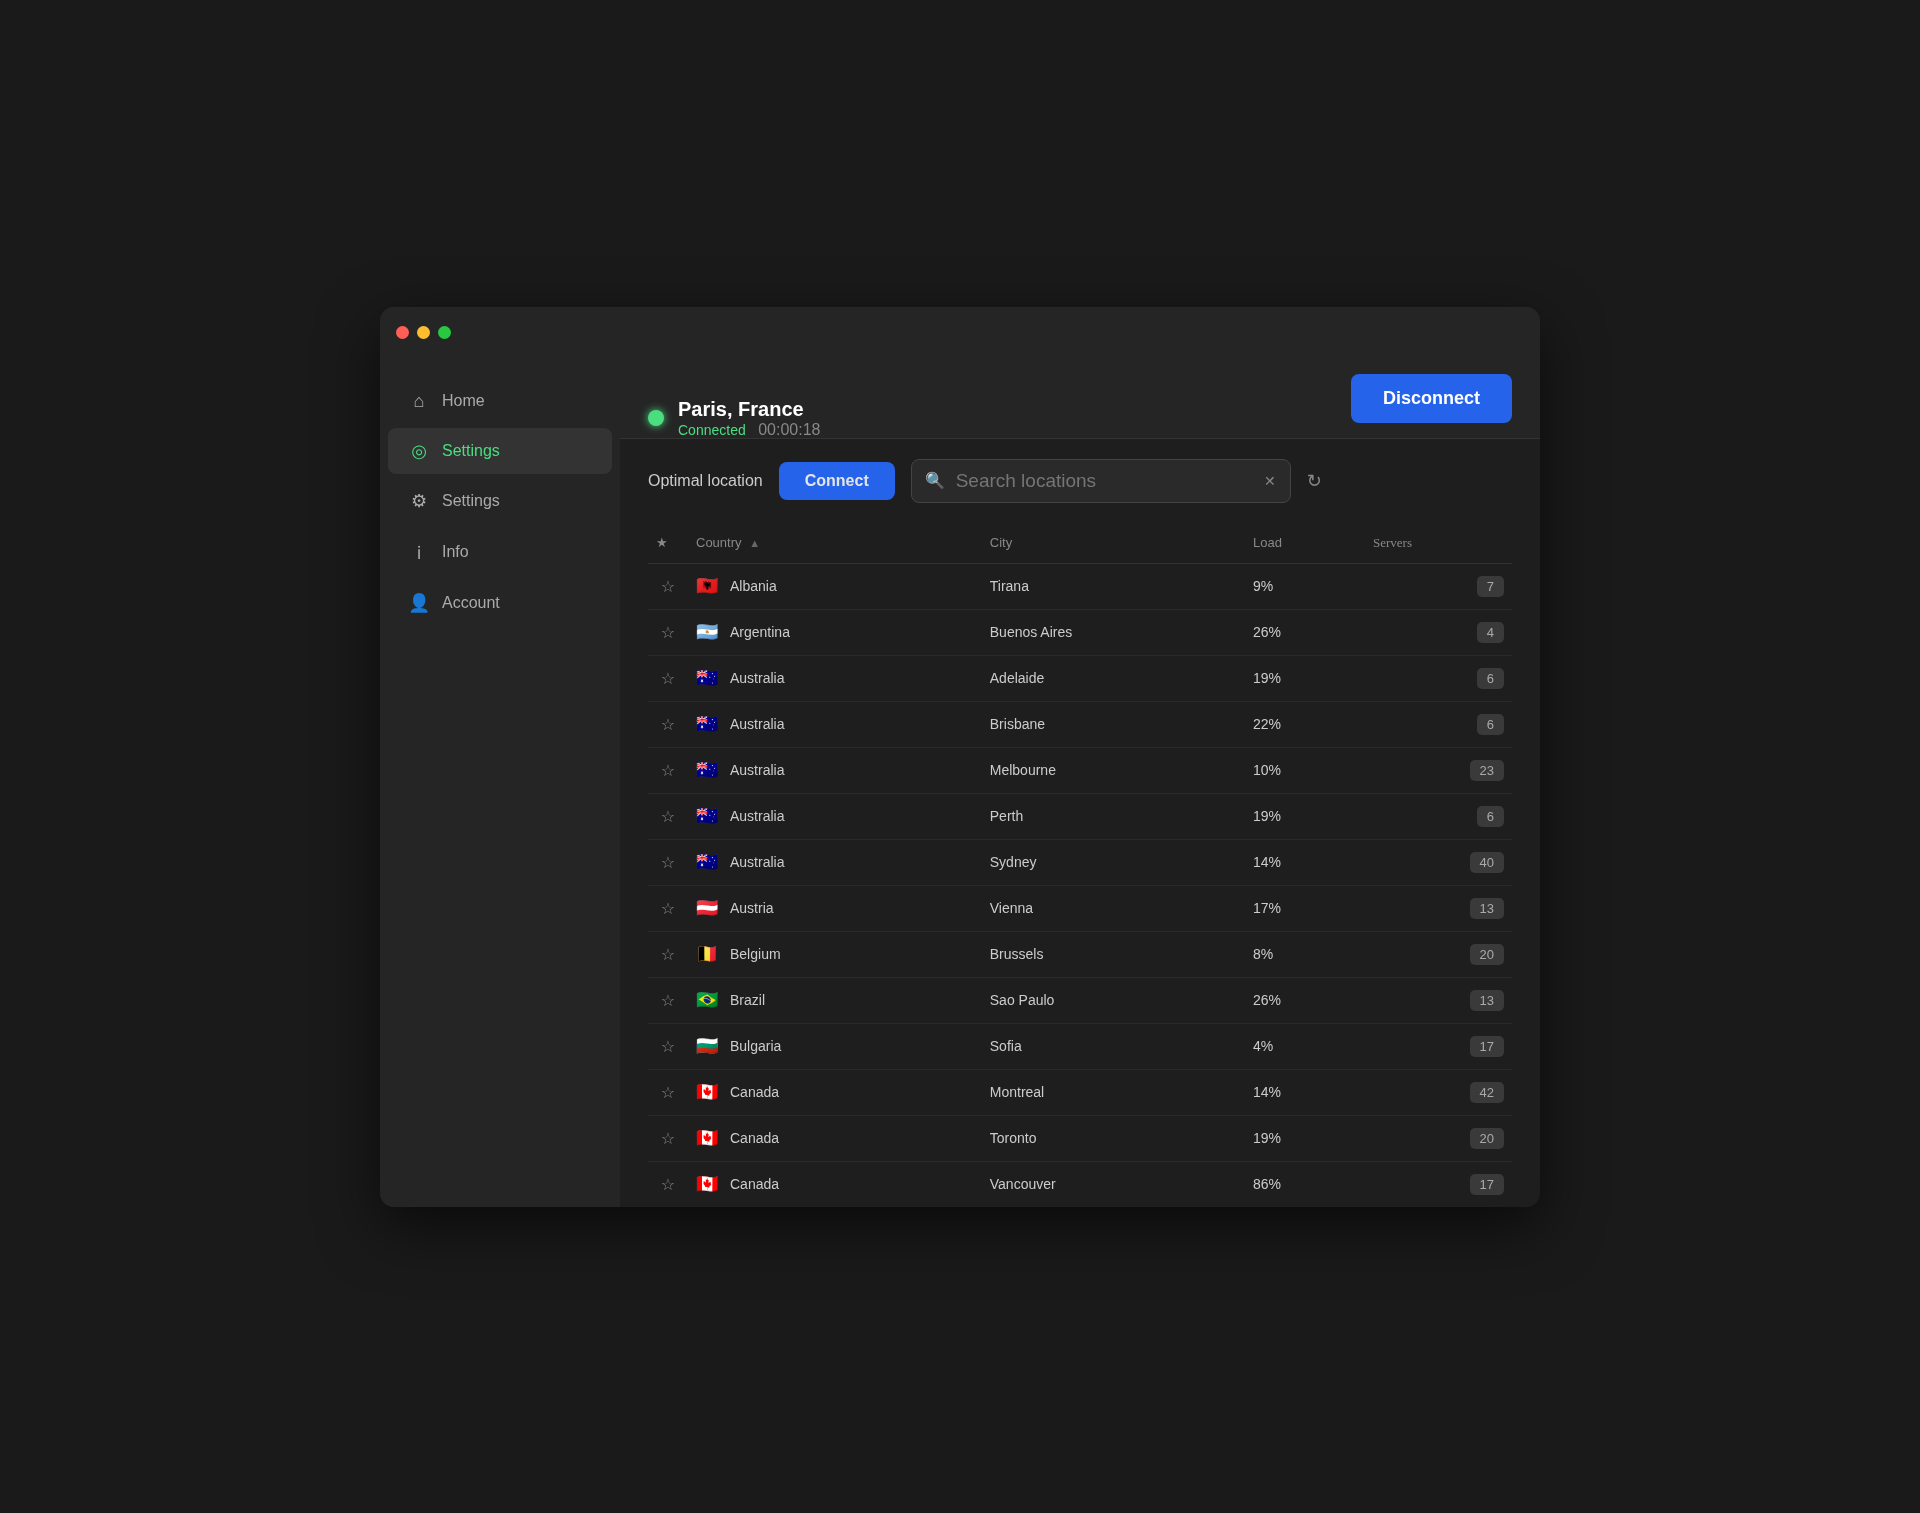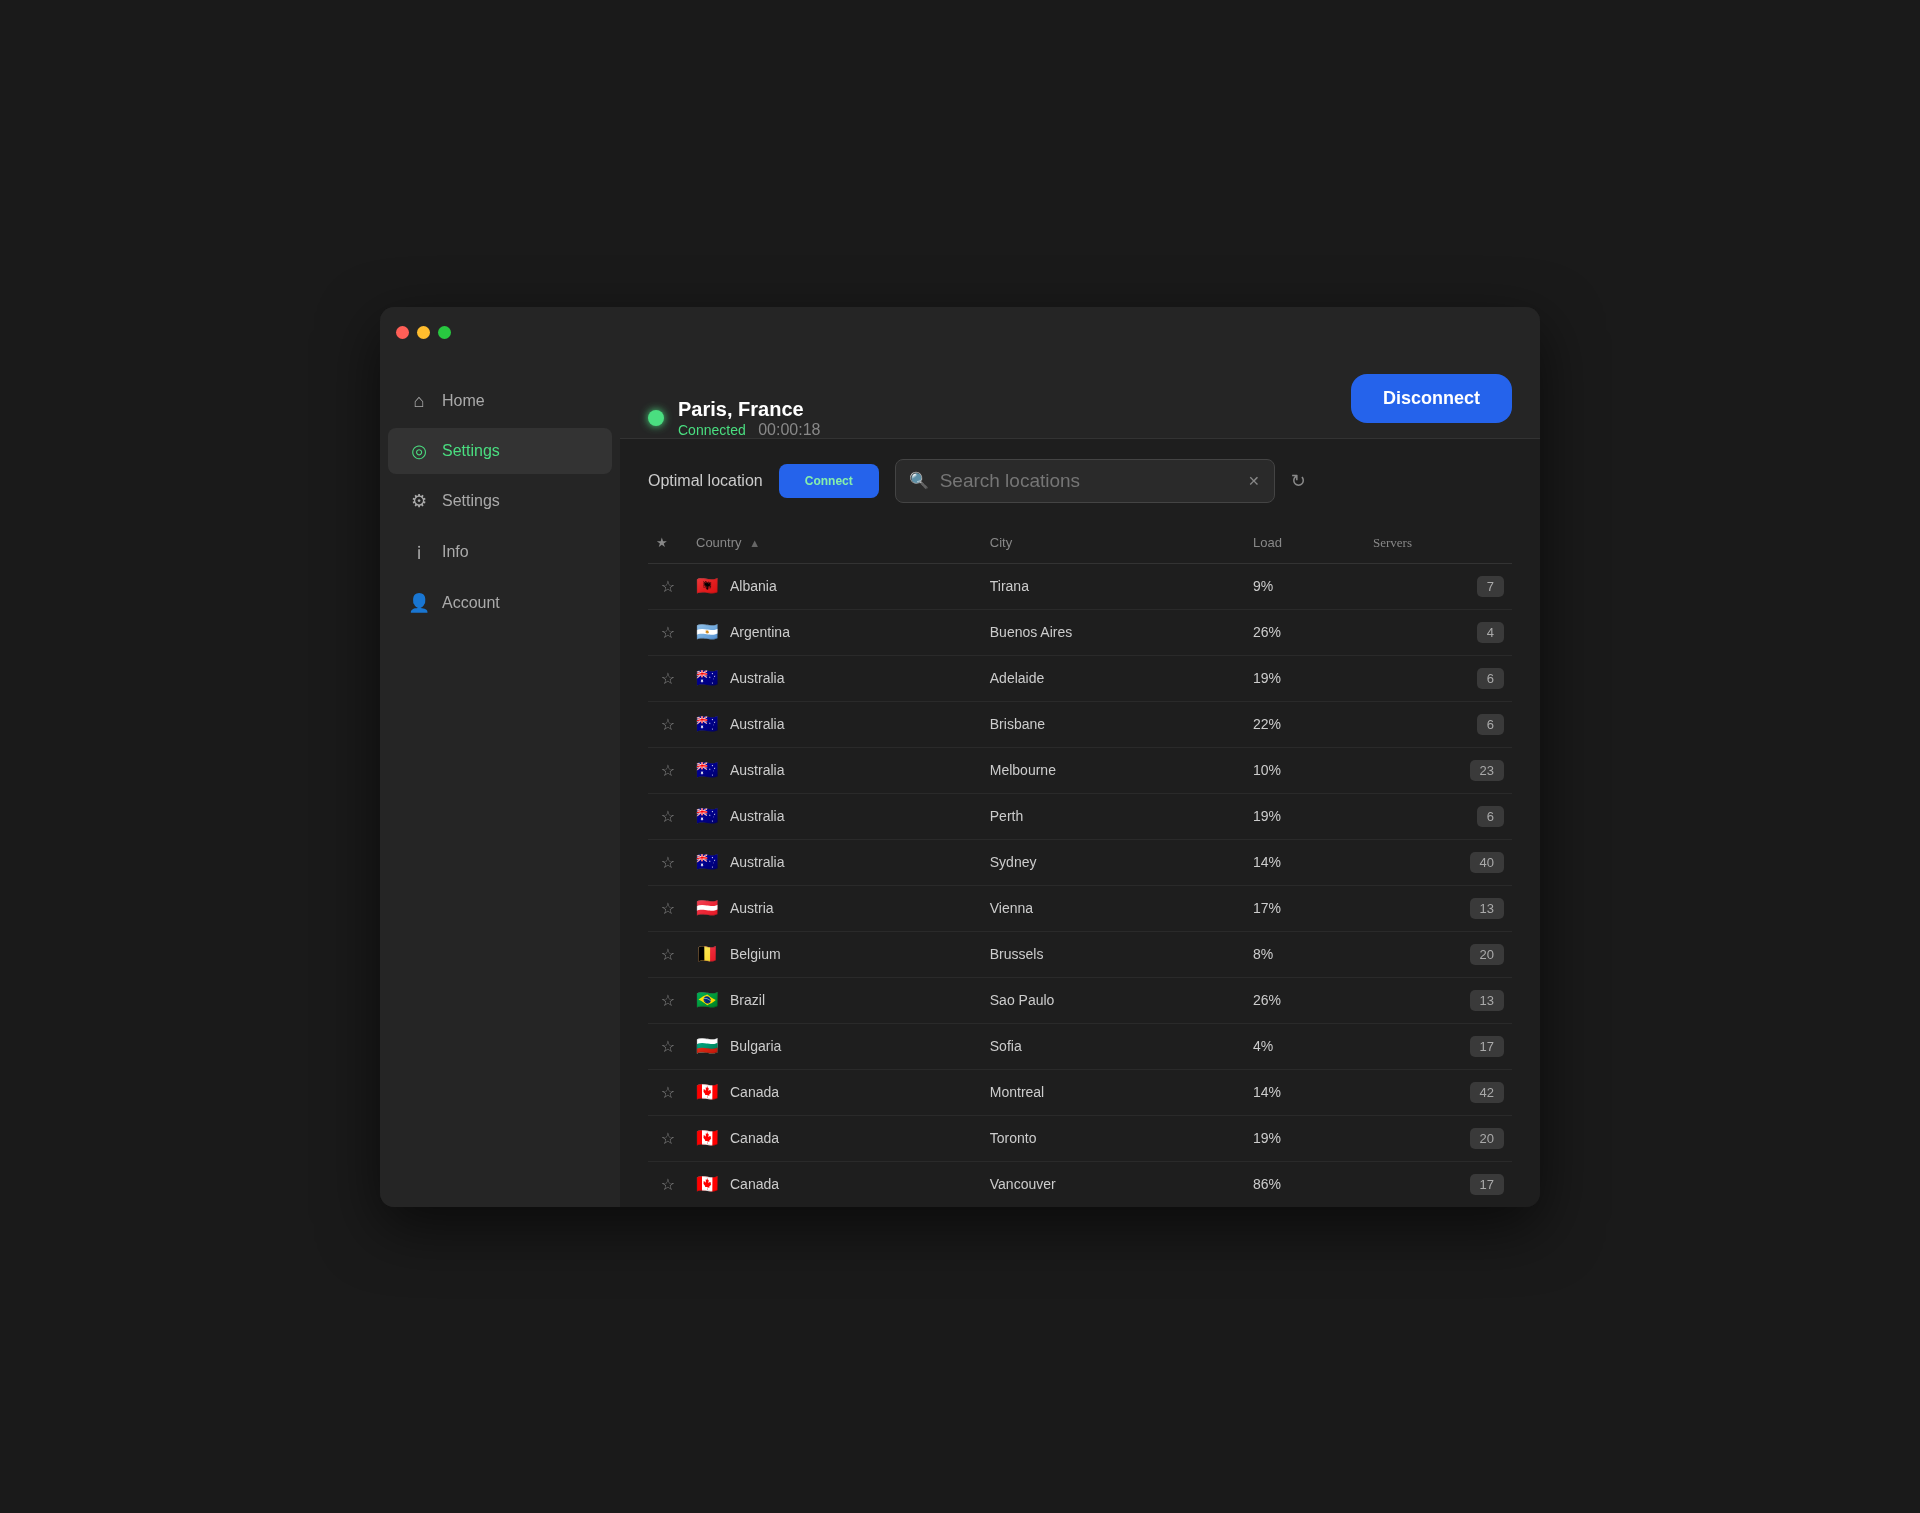--- a/index.html
+++ b/index.html
@@ -126,21 +126,21 @@
       color: #4ade80;
     }
     .conn-timer {
       color: #888;
       margin-left: 8px;
     }
     .disconnect-btn {
       background: #2563eb;
       color: #fff;
       border: none;
-      border-radius: 16px;
+      border-radius: 8px;
       padding: 14px 32px;
       font-size: 18px;
       font-weight: 600;
       cursor: pointer;
     }
 
     
     .toolbar {
       padding: 20px 28px;
       display: flex;
@@ -153,25 +153,25 @@
       align-items: center;
       gap: 16px;
     }
     .optimal-label {
       font-size: 16px;
       color: #ccc;
       font-weight: 500;
     }
     .connect-btn {
       background: #2563eb;
-      color: #86efac;
+      color: #e5e5e5;
       border: none;
       border-radius: 8px;
       padding: 10px 26px;
-      font-size: 12px;
+      font-size: 16px;
       font-weight: 600;
       cursor: pointer;
     }
     .search-section {
       display: flex;
       align-items: center;
       gap: 10px;
     }
     .search-box {
       display: flex;

